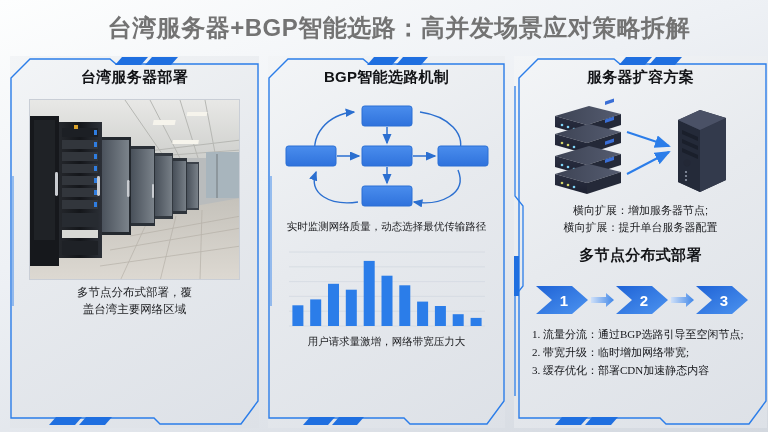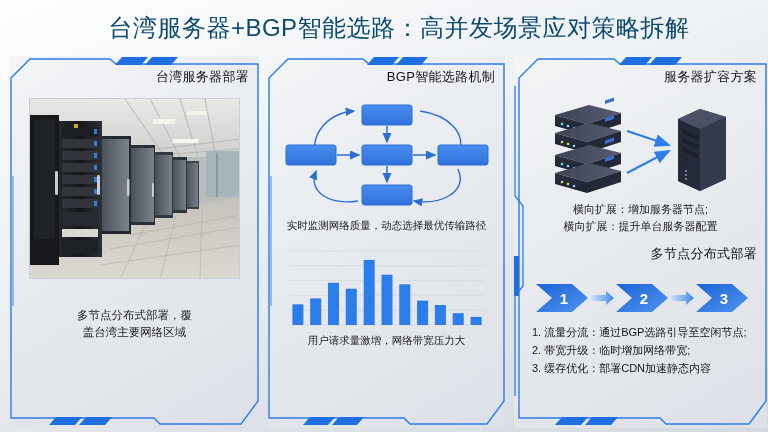--- a/index.html
+++ b/index.html
@@ -10,21 +10,21 @@
   body {
     background: linear-gradient(160deg, #fdfefe 0%, #eef1f5 38%, #dfe3e9 72%, #d3d8df 100%);
     position: relative;
   }
 
   
   .title-bar {
     height: 56px; display: flex; align-items: center; justify-content: center;
   }
   .title-bar h1 {
-    font-size: 24px; font-weight: normal; color: #0c4a6e;
+    font-size: 24px; font-weight: bold; color: #737373;
     letter-spacing: .5px; white-space: nowrap; margin-left: 30px;
   }
 
   
   .cards {
     display: flex; gap: 9px; padding: 0 10px;
     height: 372px;
   }
   .card {
     position: relative;
@@ -40,58 +40,59 @@
   
   .card-frame { position: absolute; inset: 0; pointer-events: none; z-index: 3; }
 
   .card-inner {
     position: relative; z-index: 2;
     flex: 1; display: flex; flex-direction: column;
     padding: 12px 10px 8px;
   }
 
   .card-title {
-    text-align: right; font-size: 13px; font-weight: normal;
+    text-align: center; font-size: 15px; font-weight: bold;
     color: #121316; margin-bottom: 9px; letter-spacing: .3px;
   }
   .card-title.sub { margin-top: 2px; }
 
   .caption {
     text-align: center; font-size: 11.5px; color: #1b1c1f;
     line-height: 1.5; padding: 0 0;
   }
 
   
   .photo-wrap {
     margin: 3px auto 0; width: 211px; height: 181px;
     border: 1px solid #c9ced6; background: #1b1d21;
     position: relative; overflow: hidden;
   }
   .photo-wrap svg { display: block; }
-  .left-caption { margin-top: 28px; }
+  .left-caption { margin-top: 4px; }
 
   
   .diagram { height: 118px; position: relative; margin: 2px 0 4px; }
   .diagram svg { display: block; margin: 0 auto; }
   .mid-caption { font-size: 10.5px; padding: 0 4px; font-family: Liberation Mono, monospace; }
   .mid-divider { height: 8px; }
 
   
   .chart { height: 85px; margin: 4px 0 2px; position: relative; }
   .chart svg { display: block; margin: 0 auto; }
 
   
   .servers { height: 98px; position: relative; margin-top: 2px; }
   .servers svg { display: block; margin: 0 auto; }
   .right-caption { margin-top: 6px; font-size: 11px; line-height: 1.55; }
   .steps { height: 46px; margin: 4px 0 2px; }
   .steps svg { display: block; margin: 0 auto; }
   .measure-list {
     font-size: 11px; color: #141519; line-height: 1.62;
     padding-left: 8px;
+    font-family: Liberation Serif, serif;
   }
   .measure-list div { white-space: nowrap; }
 </style>
 </head>
 <body>
 
 <div class="title-bar">
   <h1>台湾服务器+BGP智能选路：高并发场景应对策略拆解</h1>
 </div>
 

